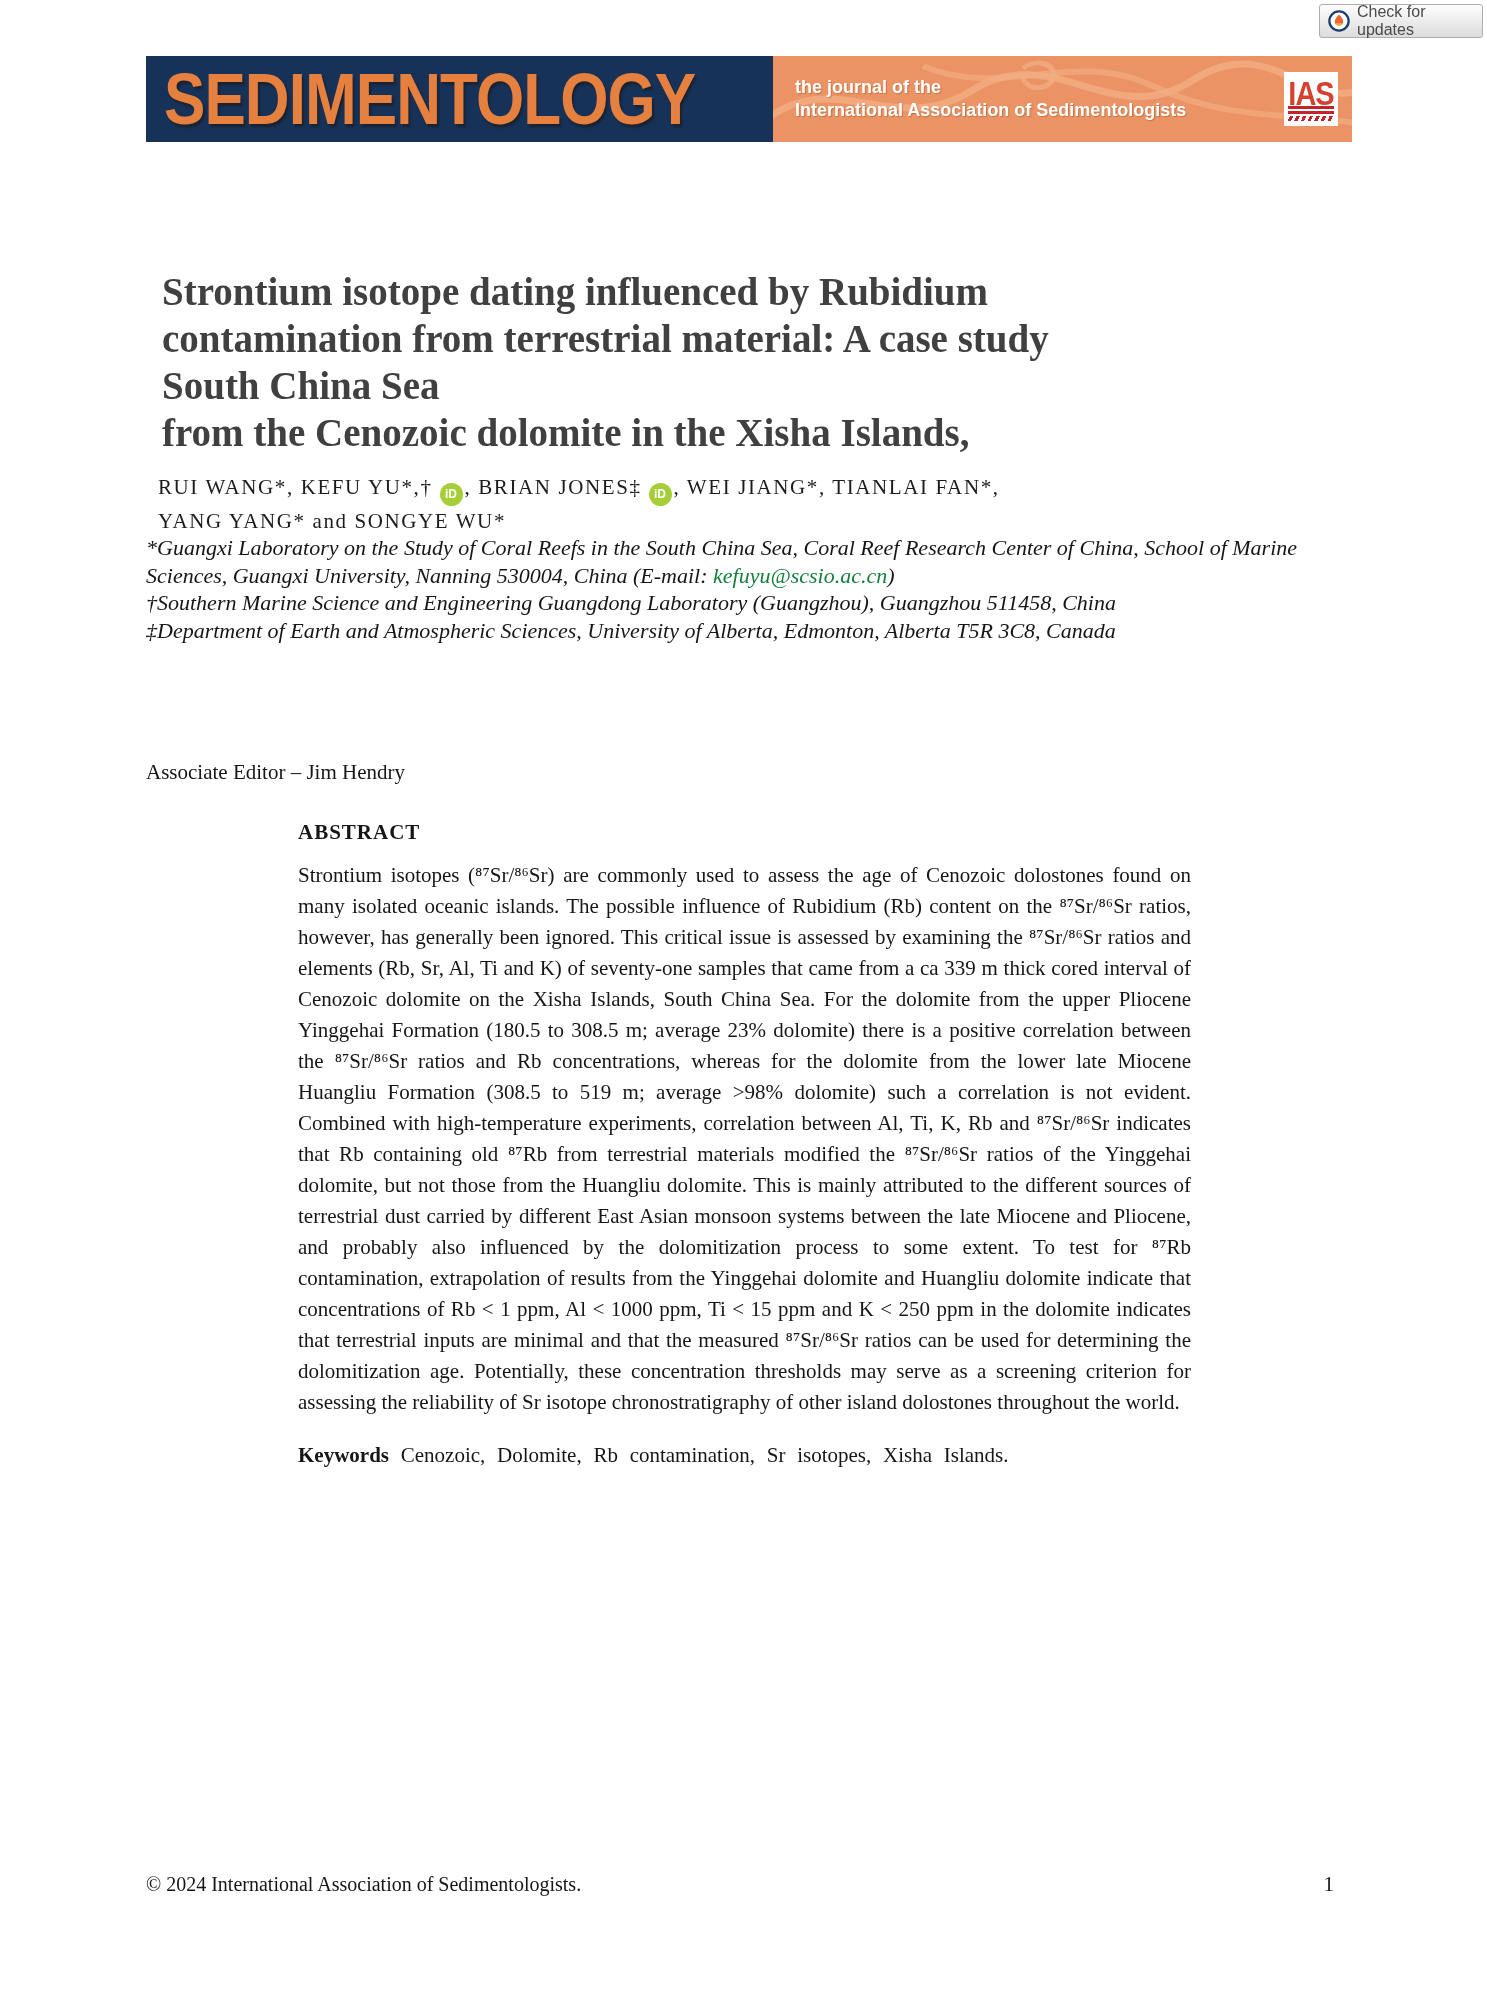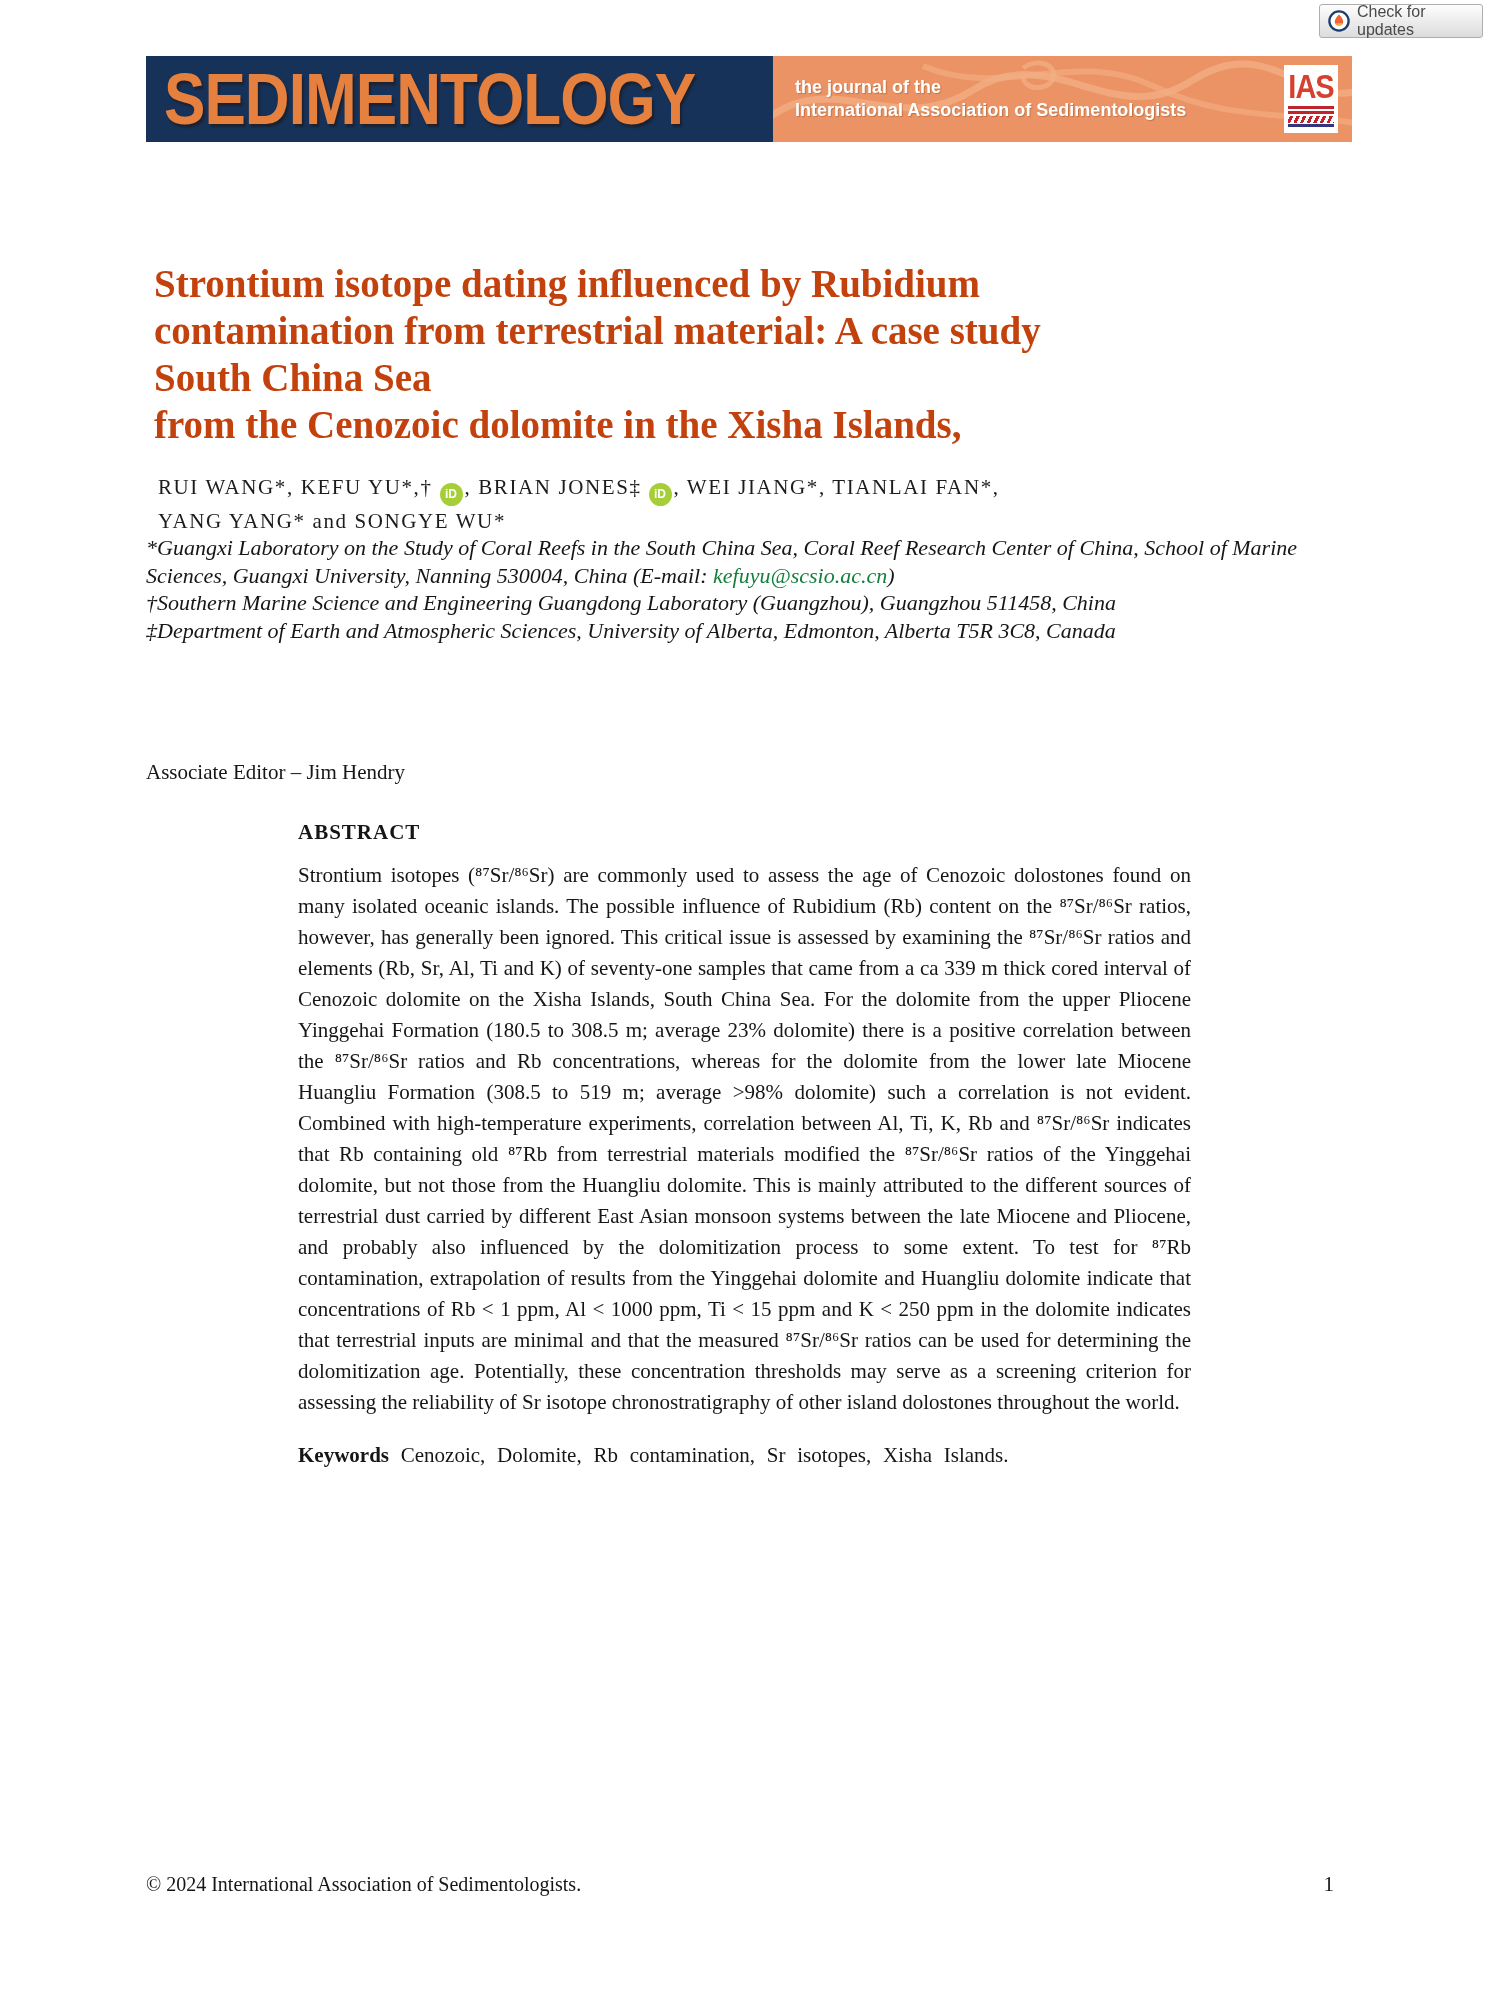--- a/index.html
+++ b/index.html
@@ -63,21 +63,21 @@
     font-family:"Liberation Sans",sans-serif;
     font-weight:bold;
     font-size:18px;line-height:23px;
     color:#ffffff;
     text-shadow:1px 1px 1px rgba(120,60,20,0.35);
     white-space:nowrap;
   }
   .ias{
     position:absolute;right:14px;top:50%;
     transform:translateY(-50%);
-    width:54px;height:68px;
+    width:54px;height:54px;
     background:#ffffff;
     box-sizing:border-box;
     padding:4px 4px 5px 4px;
     display:flex;flex-direction:column;justify-content:space-between;
   }
   .ias-text{
     font-family:"Liberation Sans",sans-serif;
     font-weight:bold;font-size:29px;line-height:30px;
     color:#d6402f;text-align:center;
     transform:scaleY(1.15);transform-origin:center top;
@@ -97,23 +97,23 @@
     display:flex;justify-content:space-between;align-items:baseline;
   }
   .journal-cite{font-size:23px;}
   .journal-cite .ital{font-style:italic;}
   .journal-cite .yr{margin-left:7px;}
   .doi{font-size:21px;}
 
   
   .title{
     position:absolute;top:252px;left:146px;width:1120px;
-    margin:8px;
+    margin:16px;
     font-size:39px;line-height:47px;font-weight:bold;
-    color:#c2410c;
+    color:#404040;
   }
 
   
   .authors{
     position:absolute;top:472px;left:158px;width:1192px;
     font-size:21px;line-height:31px;
     letter-spacing:1.6px;
     color:#1c1c1c;
   }
   .orcid{

